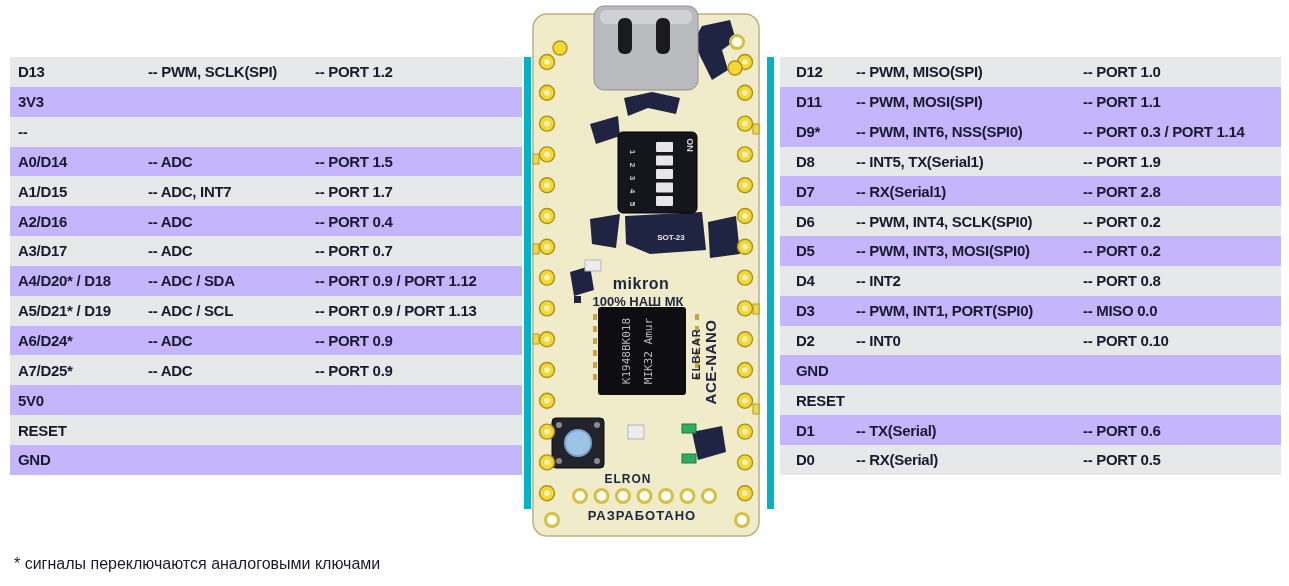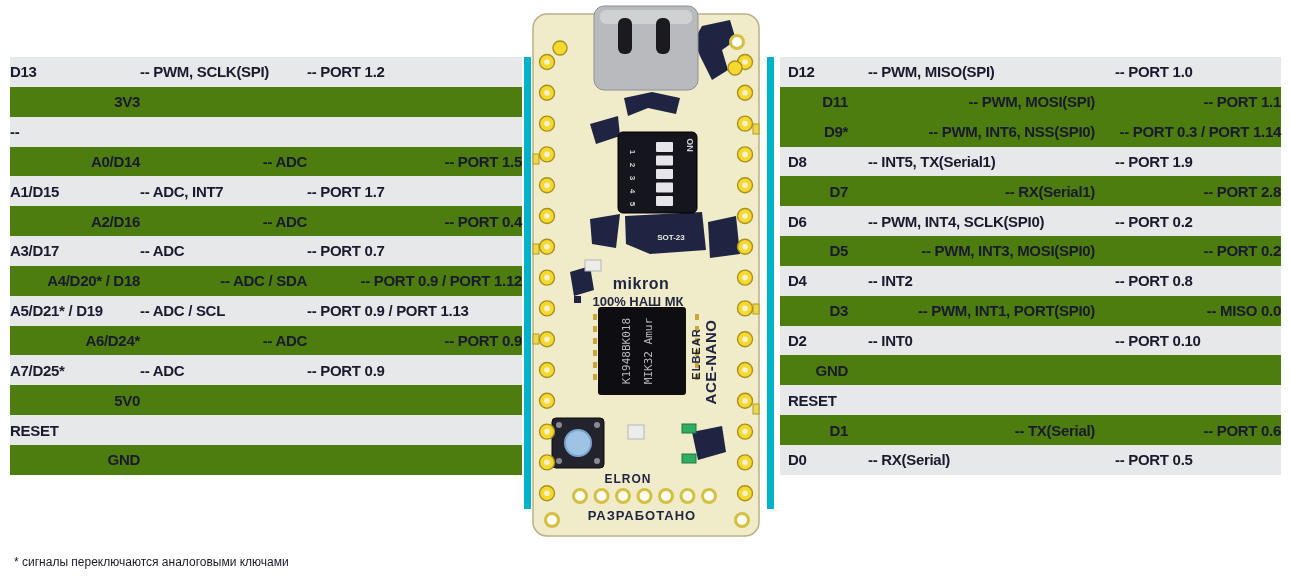--- a/index.html
+++ b/index.html
@@ -5,32 +5,32 @@
   * { margin:0; padding:0; box-sizing:border-box; }
   html,body { width:1289px; height:586px; background:#ffffff; font-family:"Liberation Sans", sans-serif; overflow:hidden; }
   .stage { position:relative; width:1289px; height:586px; }
 
   .pin-table { position:absolute; top:57px; }
   .pin-table.left  { left:10px;  width:512px; }
   .pin-table.right { left:780px; width:501px; }
 
   .pin-row { display:grid; height:29.85px; align-items:center; color:#1a1a2e;
              font-size:15px; font-weight:bold; letter-spacing:-0.3px; white-space:nowrap; }
-  .pin-table.left  .pin-row { grid-template-columns:130px 167px 1fr; }
-  .pin-table.right .pin-row { grid-template-columns:60px 227px 1fr;  padding-left:8px;gap:20px; }
+  .pin-table.left  .pin-row { grid-template-columns:130px 167px 1fr; padding-left:8px; }
+  .pin-table.right .pin-row { grid-template-columns:60px 227px 1fr;  padding-left:16px; }
   .pin-row.odd  { background:#e7e8ea; }
-  .pin-row.even { background:#4d7c0f;text-align:right; }
+  .pin-row.even { background:#c4b5fd; }
 
   .divider { position:absolute; top:57px; width:7px; height:452px; background:#00b3c9; }
   .divider.left  { left:524px; }
   .divider.right { left:767px; }
 
   .board { position:absolute; left:530px; top:4px; width:232px; height:540px; }
 
-  .footnote { position:absolute; left:14px; top:555px; font-size:12px; color:#1a1a2e; }
+  .footnote { position:absolute; left:14px; top:555px; font-size:16px; color:#1a1a2e; }
 
   
   .pcb       { fill:#f0ebc8; stroke:#b9b187; stroke-width:1.5; }
   .silk      { fill:#1e2442; }
   .pad       { fill:#f6d92e; stroke:#a8901f; stroke-width:1.4; }
   .pad-hole  { fill:#f6f1d2; }
   .hole      { fill:#fdfdf2; stroke:#d4c043; stroke-width:3; }
   .edge-pad  { fill:#edd74e; stroke:#b49b23; stroke-width:1; }
   .usb-shell { fill:#b8babd; stroke:#8e9093; stroke-width:1; }
   .usb-band  { fill:#cfd1d3; }

